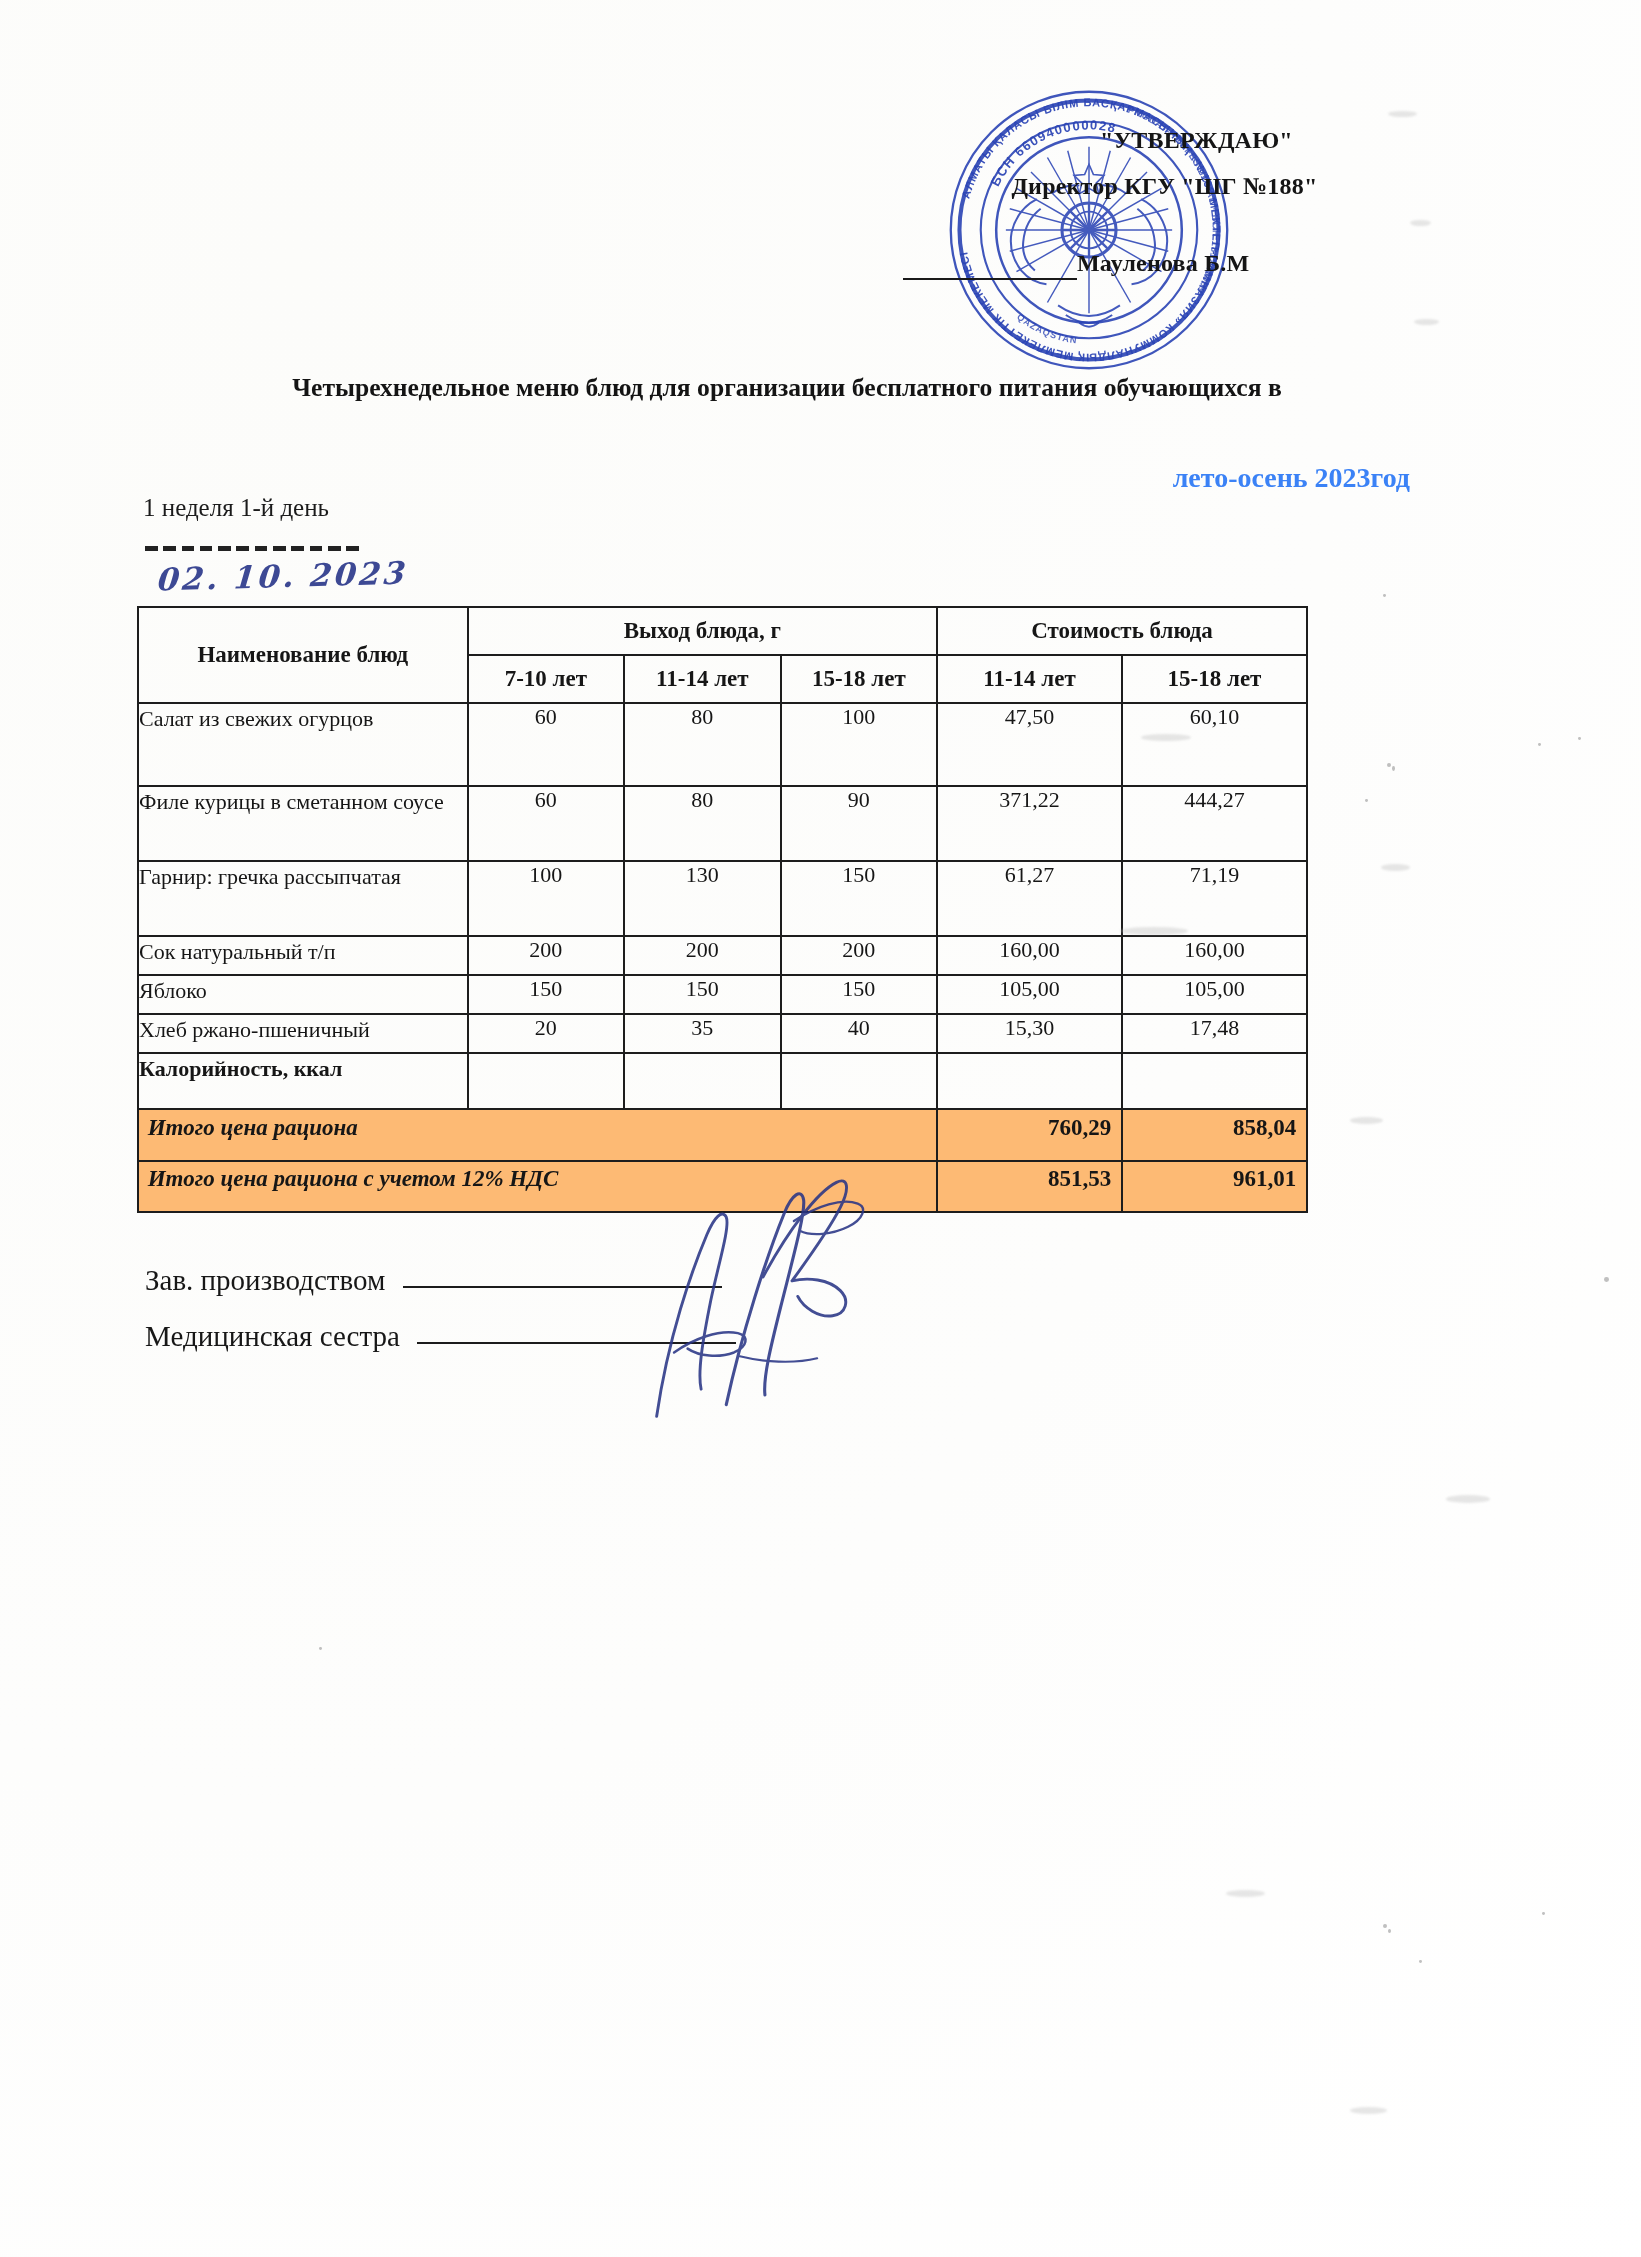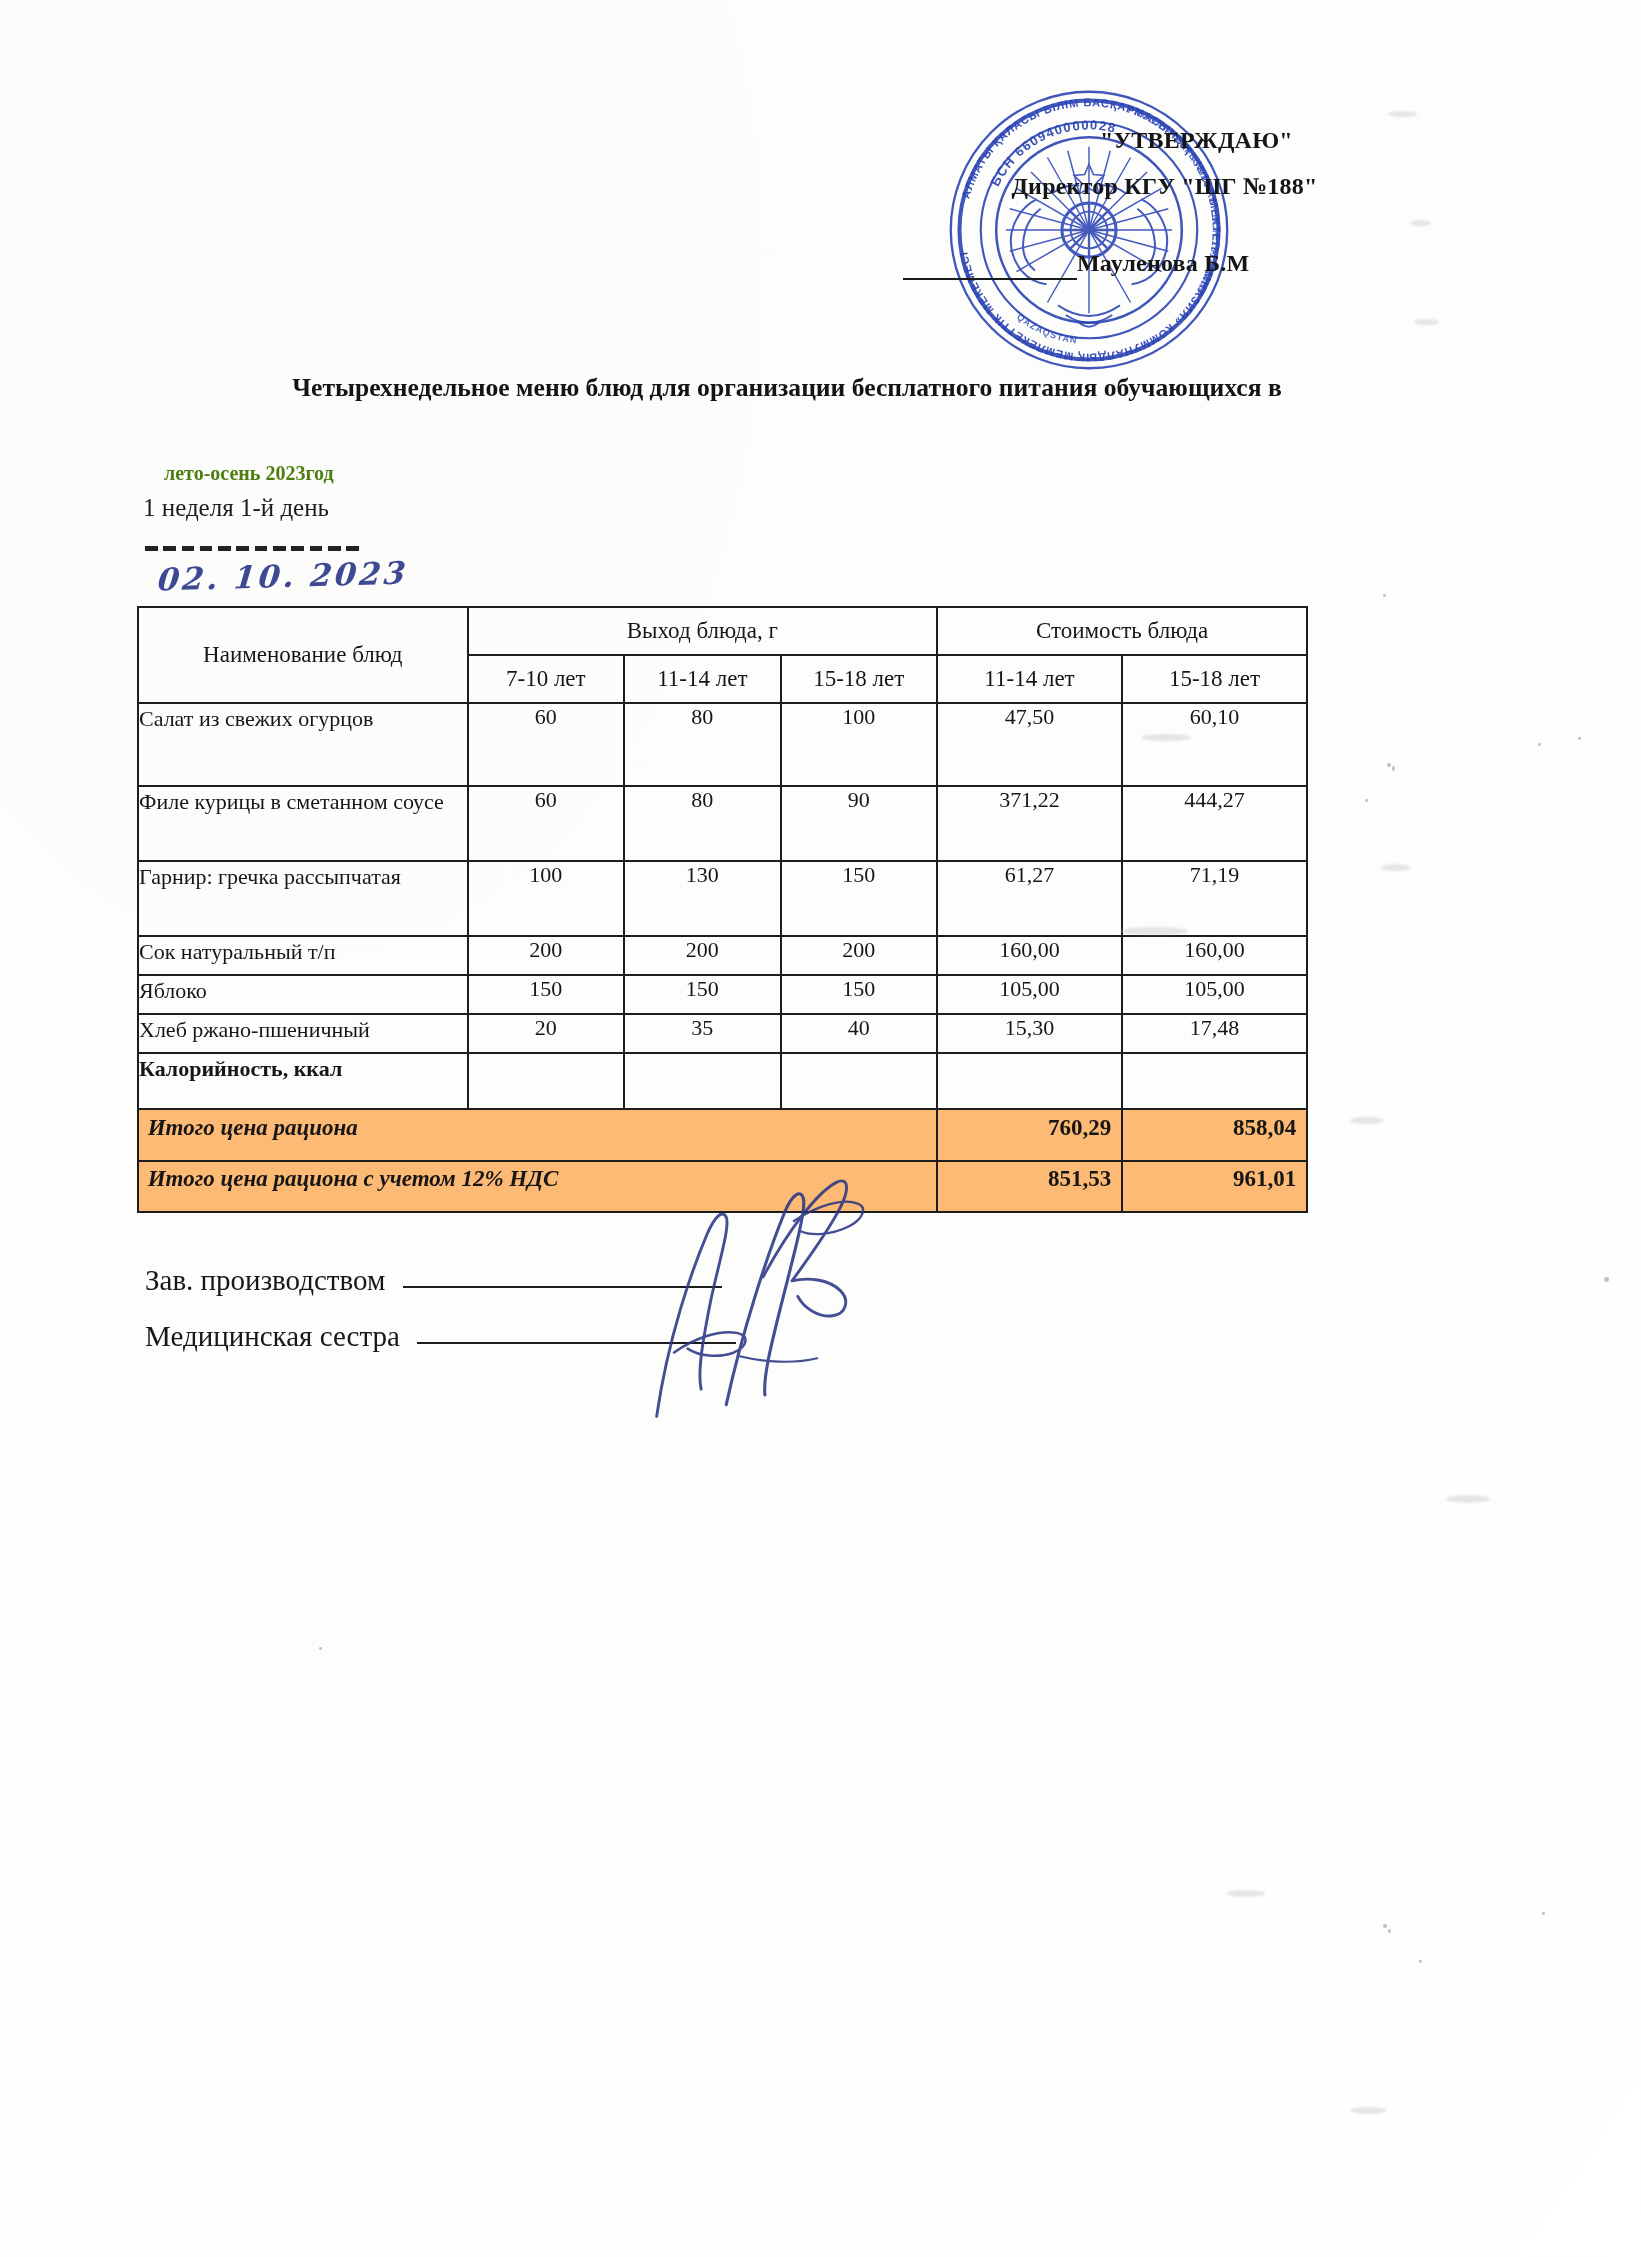--- a/index.html
+++ b/index.html
@@ -80,24 +80,24 @@
     font-weight: bold;
     font-size: 25.6px;
     line-height: 1.52;
     color: #141414;
   }
   .doc-subtitle {
     position: absolute;
     left: 164px;
     top: 462px;
     width: 1246px;
-    text-align: left;
+    text-align: right;
     font-weight: bold;
-    font-size: 20px;
-    color: #4d7c0f;
+    font-size: 28px;
+    color: #3b82f6;
   }
 
   
   .weekday {
     position: absolute;
     left: 143px;
     top: 494px;
     font-size: 25px;
     color: #1b1b1b;
   }
@@ -137,21 +137,21 @@
     table-layout: fixed;
     font-size: 22px;
     color: #161616;
   }
   table.menu th, table.menu td {
     border: 2.2px solid #1d1d1d;
     padding: 0;
     vertical-align: top;
   }
   table.menu th {
-    font-weight: normal;
+    font-weight: bold;
     text-align: center;
     vertical-align: middle;
     font-size: 23px;
   }
   .c-name   { width: 278px; }
   .c-num    { width: 132px; }
   .c-cost   { width: 156px; }
 
   th.h-name {
     padding: 9.7px 7.7px;

